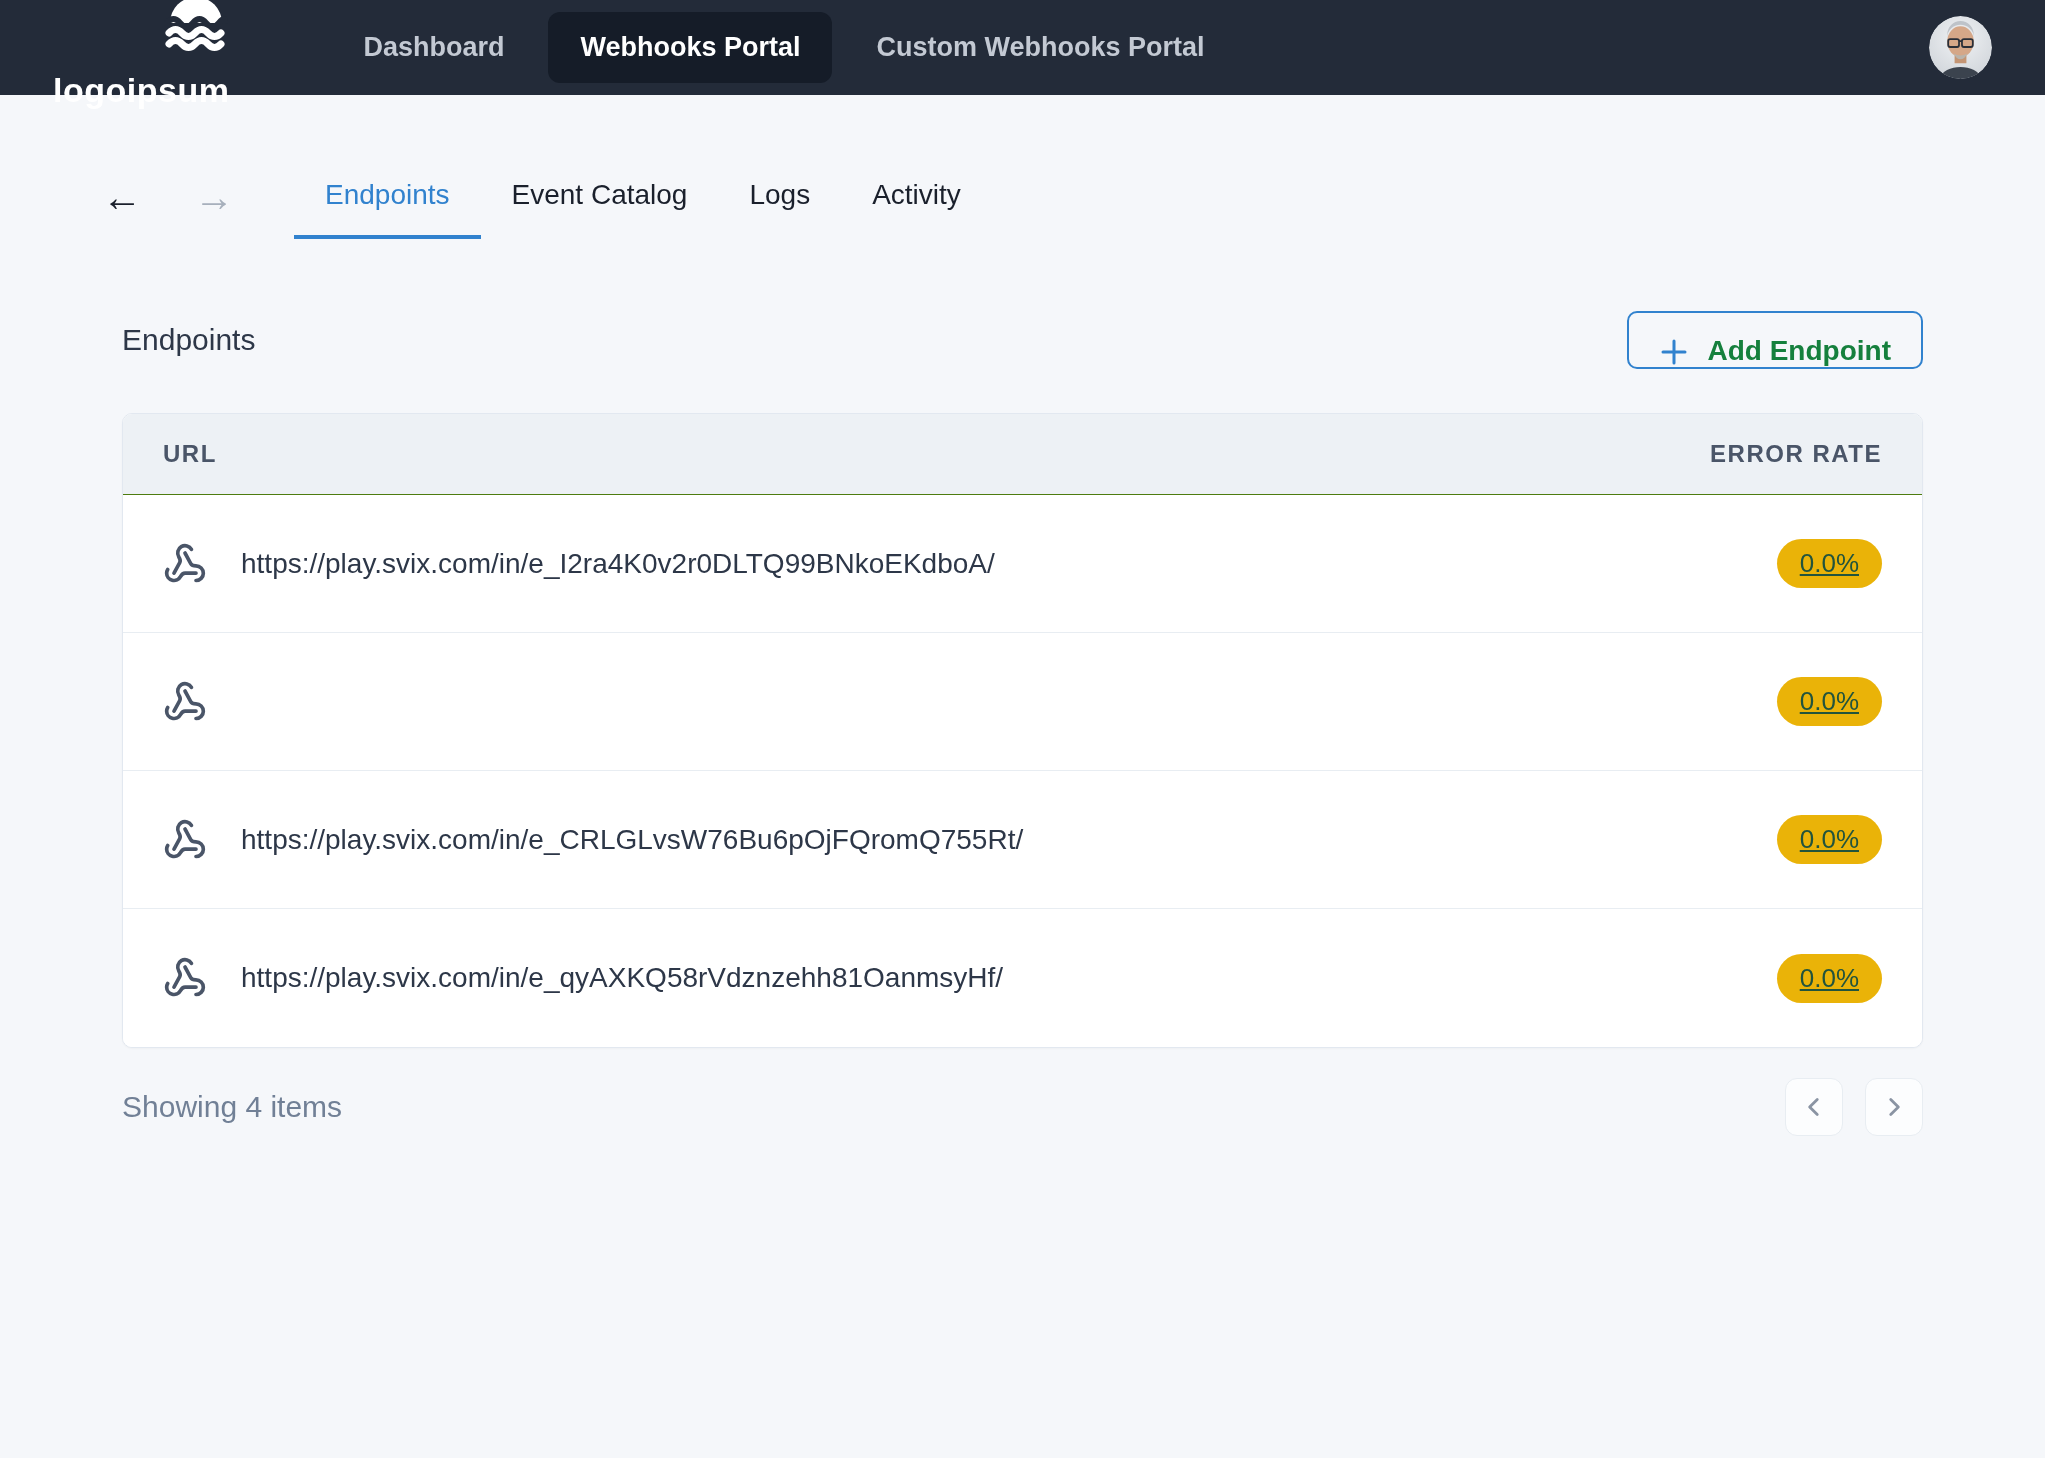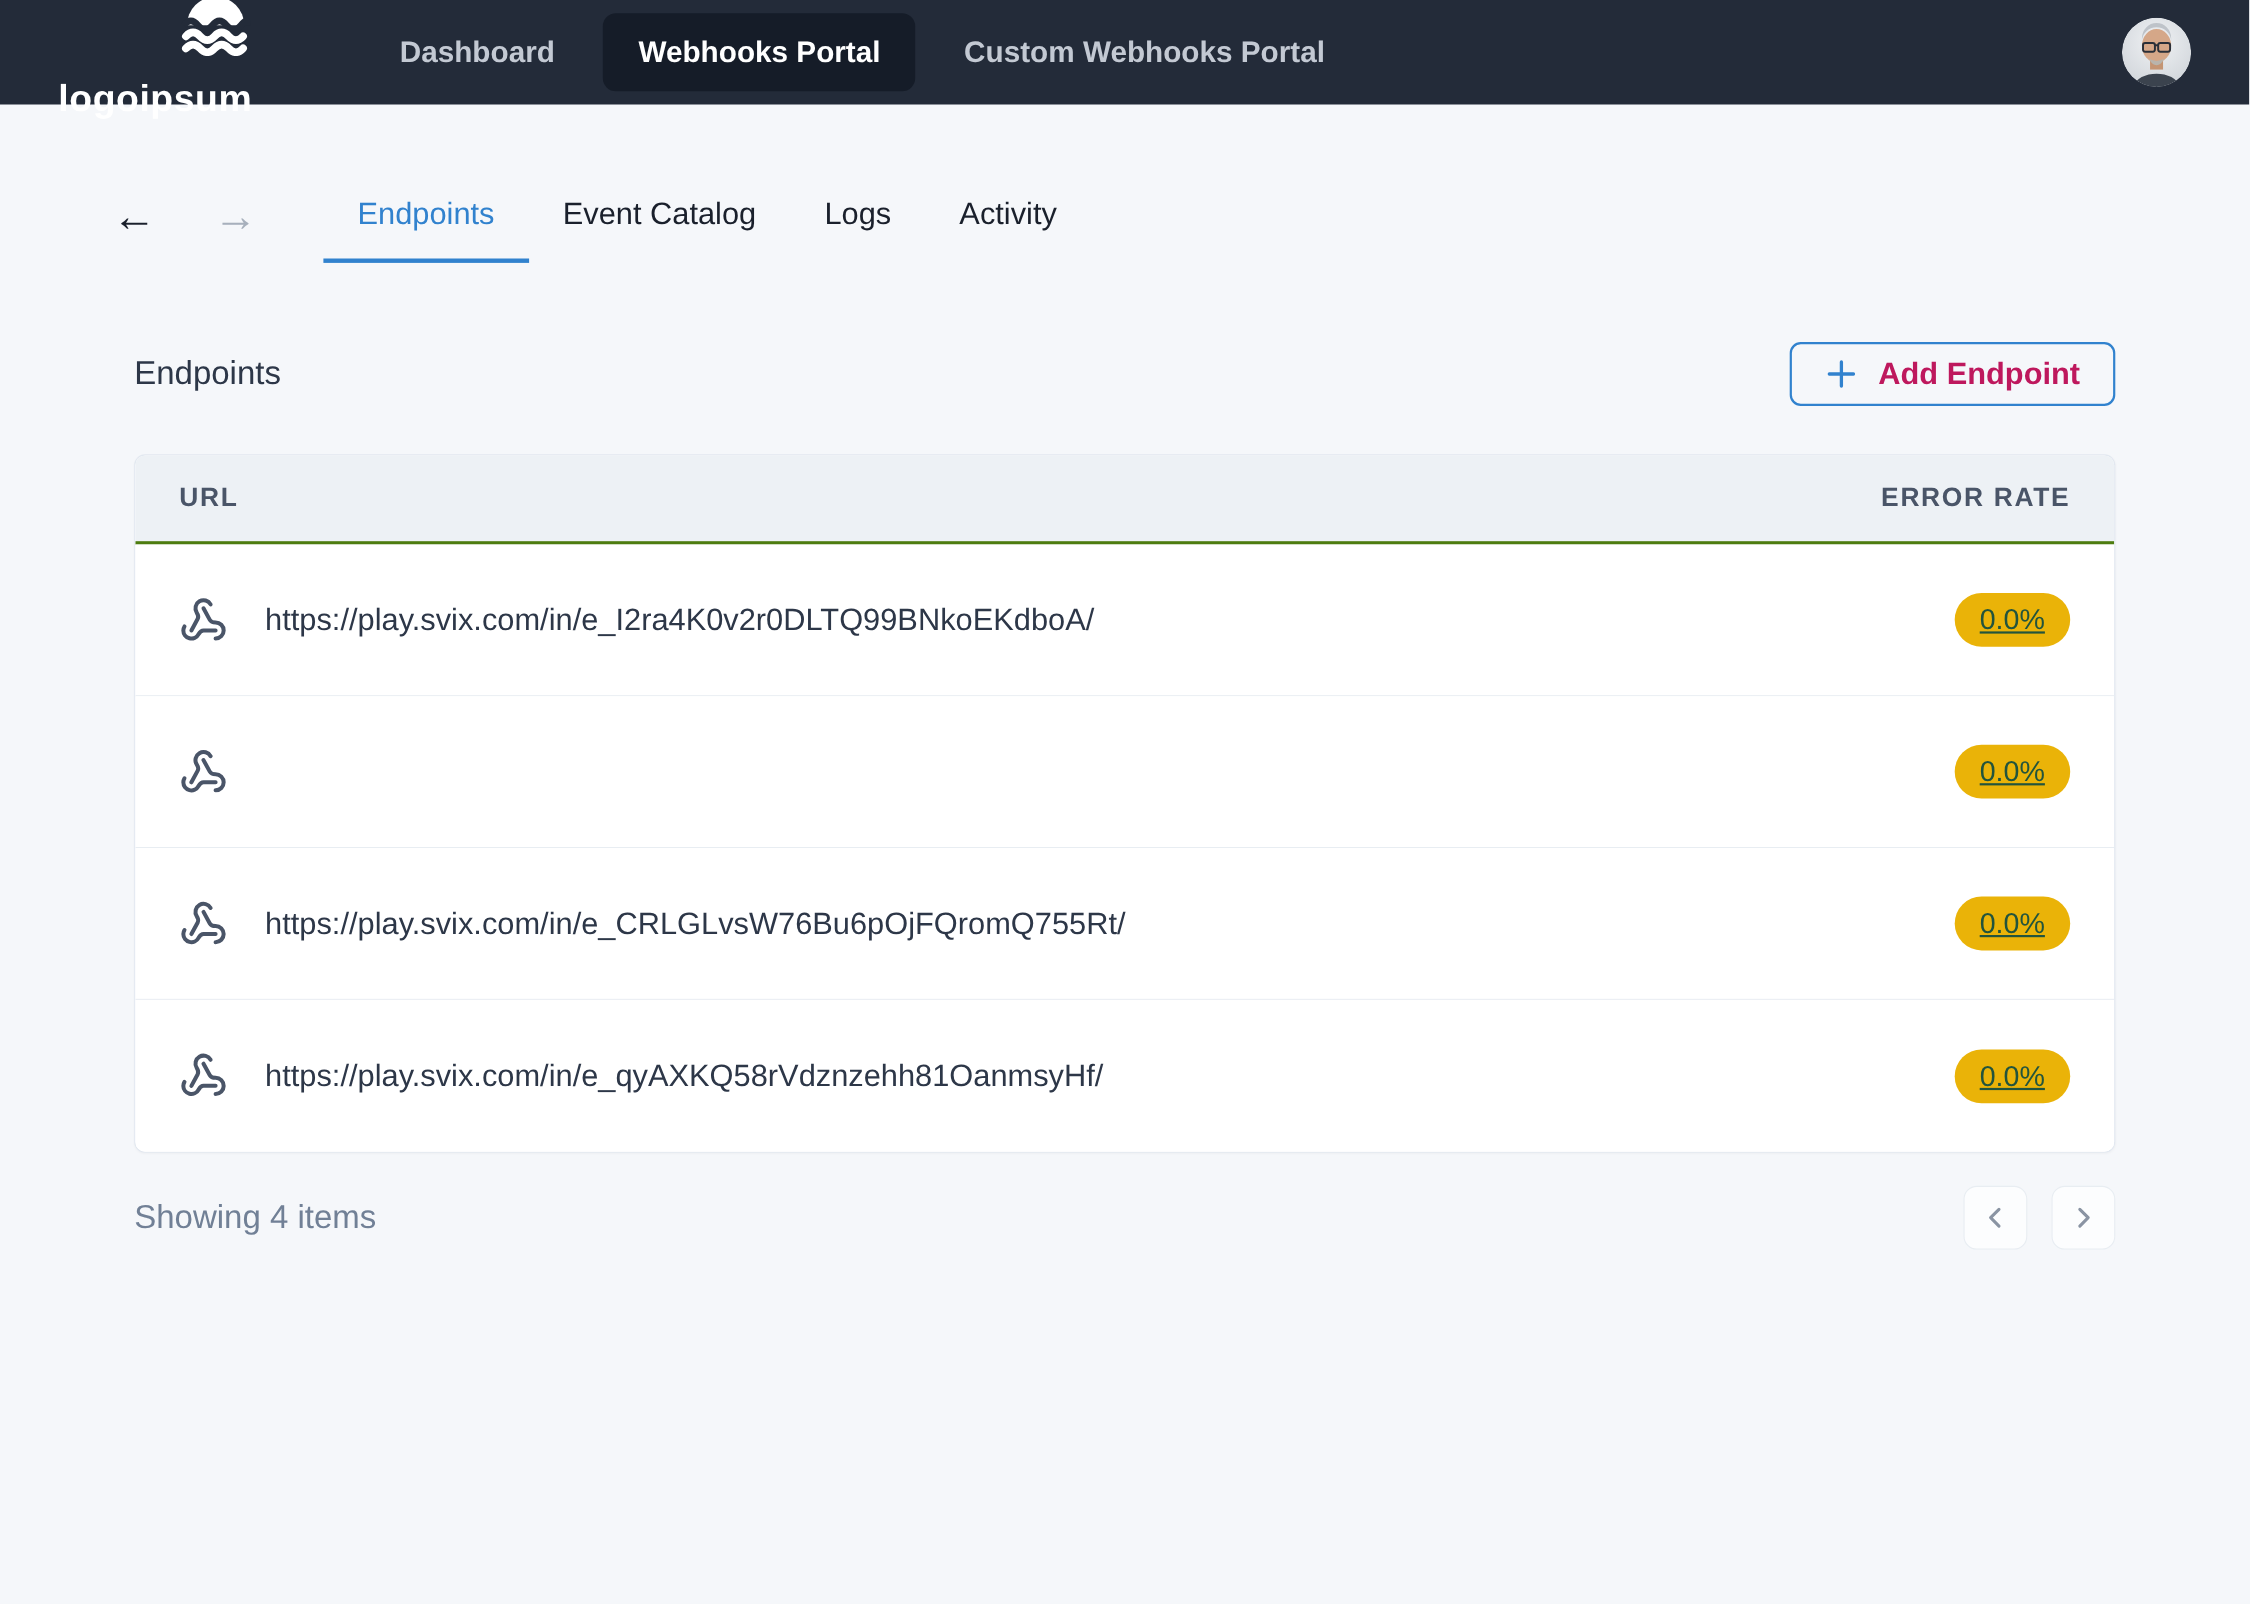--- a/index.html
+++ b/index.html
@@ -23,26 +23,26 @@
   .nav-arrow { background:none; border:none; cursor:pointer; font-size:40px; line-height:84px; padding:0 14px; color:#1A202C; }
   .nav-arrow.fwd { color:#A7B0BC; margin-left:24px; }
   .tabs { display:flex; margin-left:46px; }
   .tab { font-size:28px; color:#1A202C; padding:0 31px; display:flex; align-items:center; border-bottom:4px solid transparent; cursor:pointer; }
   .tab.active { color:#3182CE; border-bottom-color:#3182CE; }
 
   
   .content { padding:0 122px; }
   .page-header { display:flex; justify-content:space-between; align-items:center; margin-top:72px; }
   .page-title { font-size:30px; font-weight:500; color:#2D3748; }
-  .add-btn { display:flex; align-items:center; gap:18px; background:transparent; border:2px solid #3182CE; color:#be185d; font-family:inherit; font-size:28px; font-weight:700; border-radius:10px; padding:0 30px; height:58px; cursor:pointer; }
+  .add-btn { display:flex; align-items:flex-end; gap:18px; background:transparent; border:2px solid #3182CE; color:#15803d; font-family:inherit; font-size:28px; font-weight:700; border-radius:10px; padding:0 30px; height:58px; cursor:pointer; }
   .add-btn svg { display:block; }
 
   
   .table-card { margin-top:44px; background:#FFFFFF; border:1px solid #E2E8F0; border-radius:10px; overflow:hidden; box-shadow:0 1px 2px rgba(0,0,0,0.03); }
-  .table-head { display:flex; align-items:center; background:#EDF1F5; padding:0 40px; height:81px; border-bottom:3px solid #4d7c0f; }
+  .table-head { display:flex; align-items:center; background:#EDF1F5; padding:0 40px; height:81px; border-bottom:1px solid #4d7c0f; }
   .col-head { font-size:24px; font-weight:700; letter-spacing:1.5px; color:#4A5568; text-transform:uppercase; }
   .col-head.right { margin-left:auto; }
   .t-row { display:flex; align-items:center; padding:16px 40px; height:138px; border-bottom:1px solid #E8EDF2; background:#FFFFFF; cursor:pointer; }
   .t-row:last-child { border-bottom:none; }
   .row-icon { width:44px; height:44px; flex:none; margin-right:34px; }
   .row-url { font-size:28px; color:#2D3748; }
   .badge { margin-left:auto; background:#eab308; color:#22543D; font-size:26px; font-weight:500; border-radius:999px; padding:9px 23px;text-decoration:underline; }
 
   
   .list-footer { display:flex; justify-content:space-between; align-items:center; margin-top:30px; }

